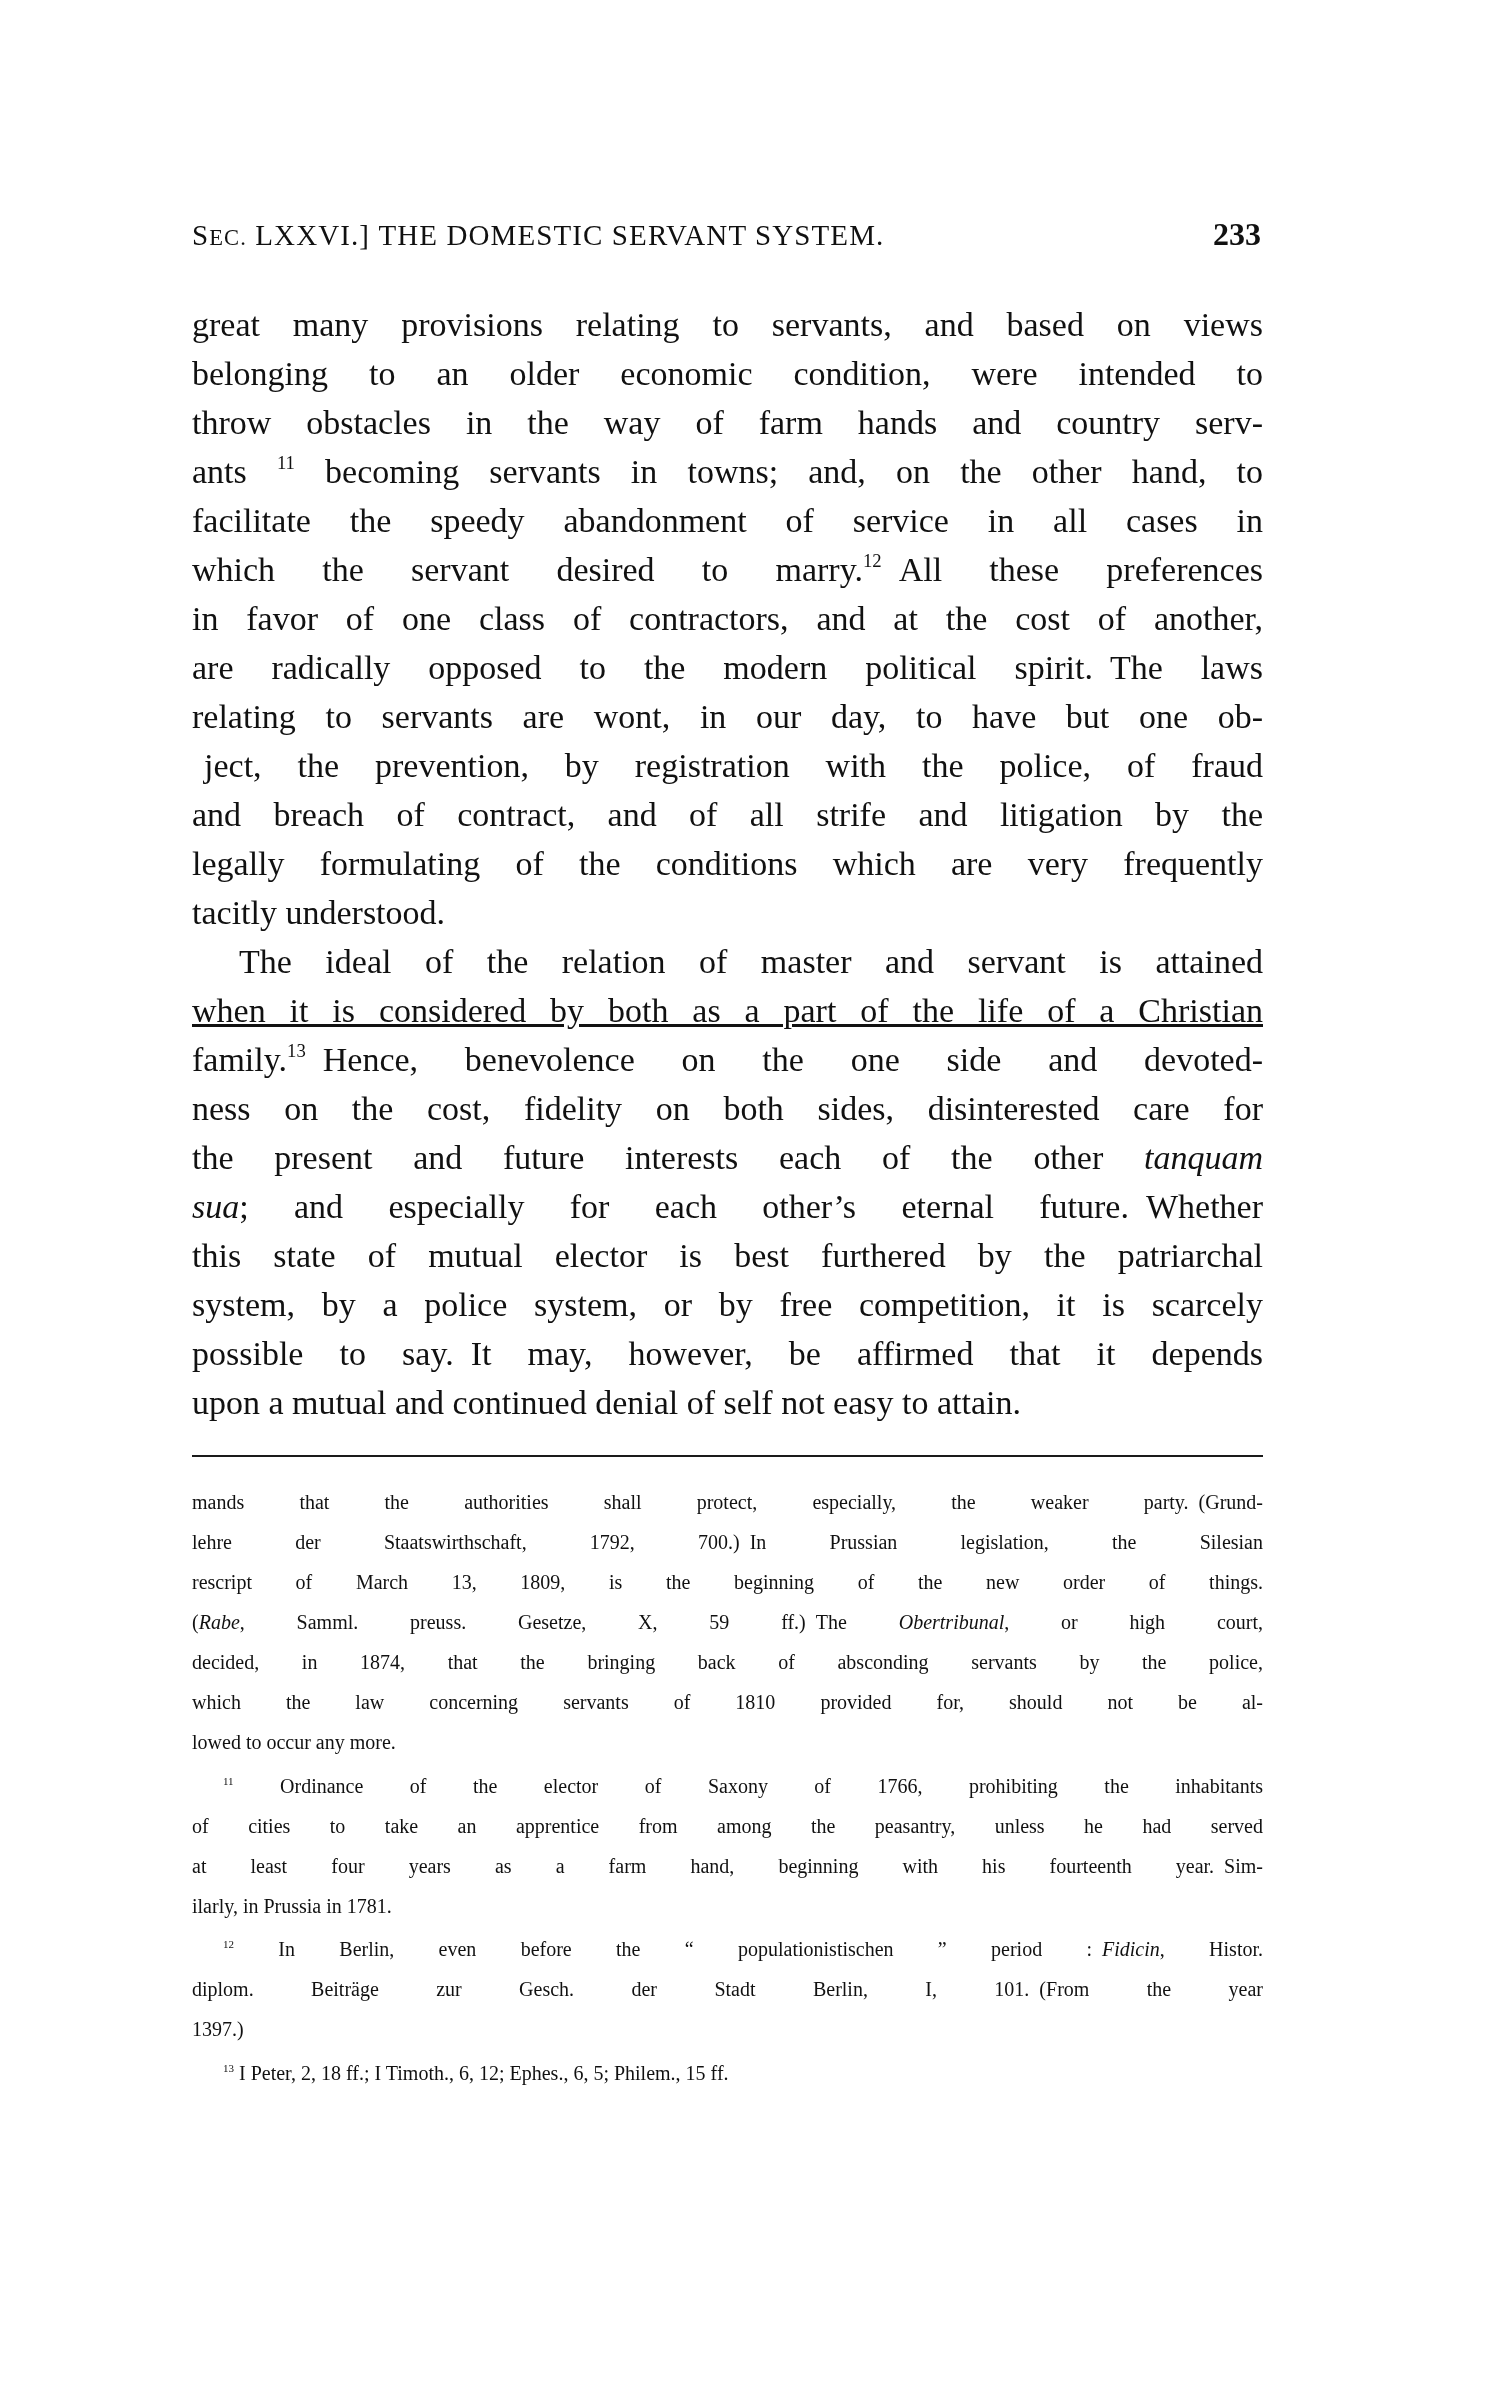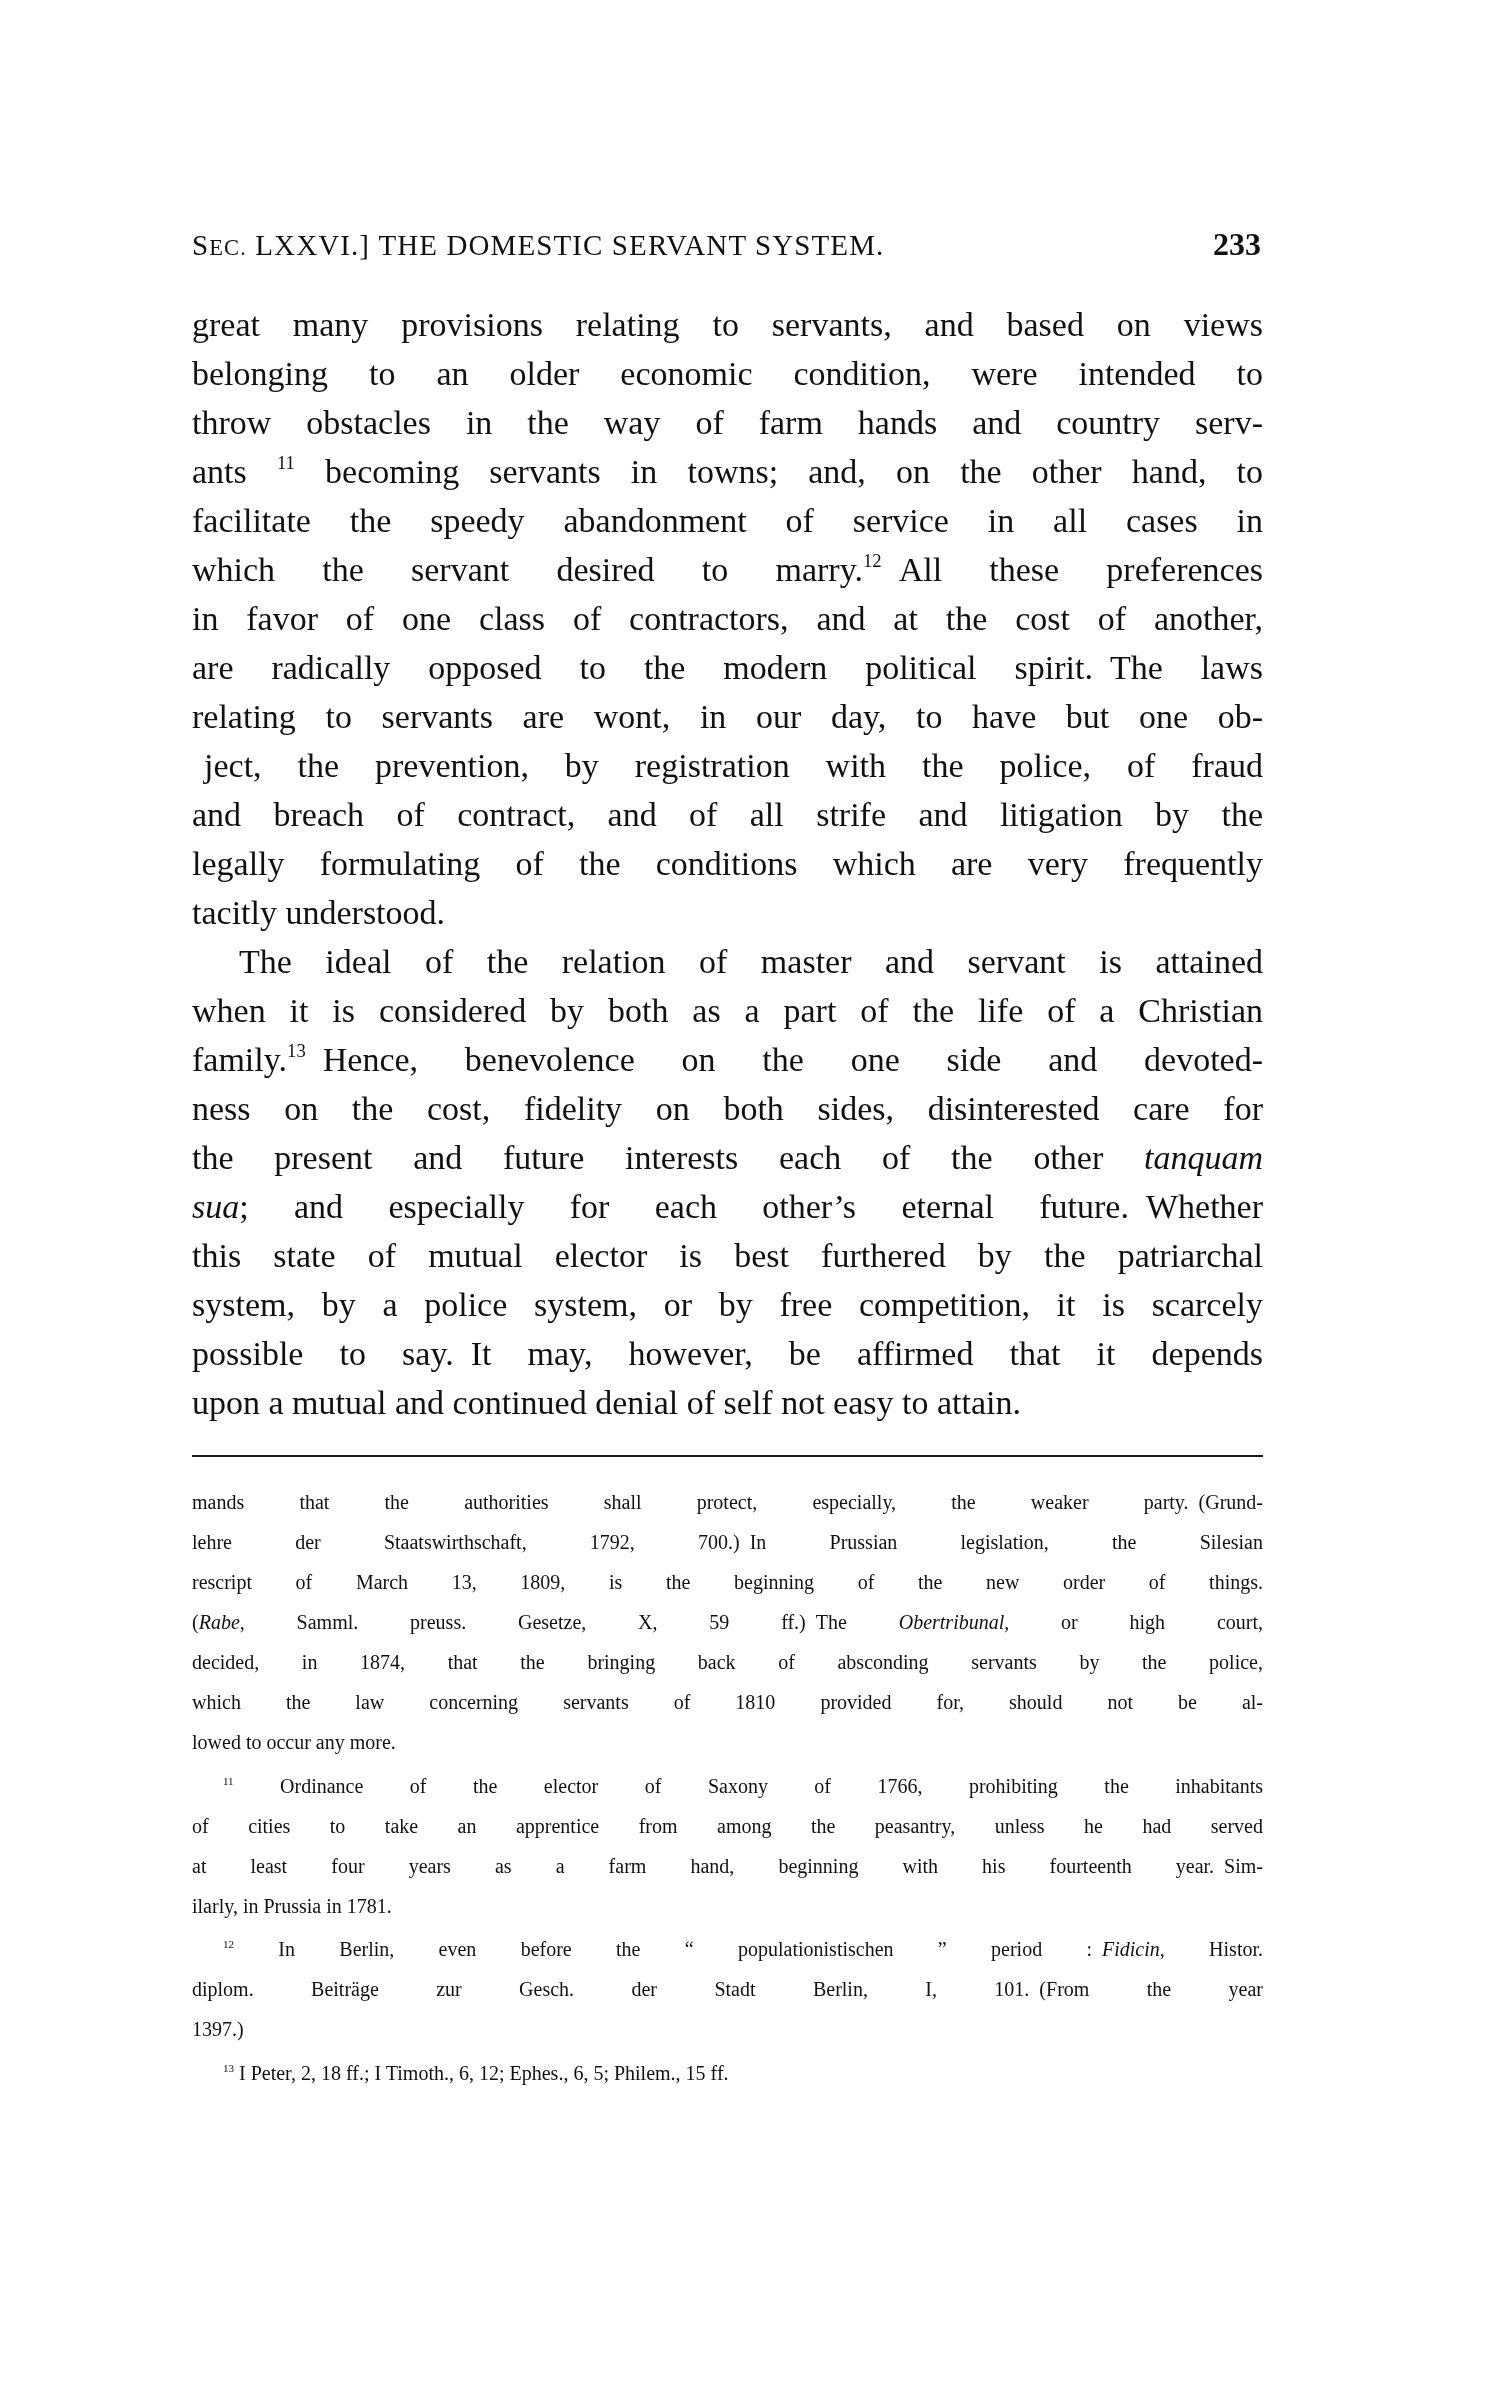--- a/index.html
+++ b/index.html
@@ -21,21 +21,21 @@
       top: 214px;
       width: 1071px;
     }
     .running-head {
       display: flex;
       justify-content: space-between;
       align-items: baseline;
       font-size: 29px;
       letter-spacing: 1.1px;
       height: 45px;
-      line-height: 61px;
+      line-height: 41px;
     }
     .running-head .sec-small {
       font-size: 22.5px;
     }
     .running-head .folio {
       font-weight: bold;
       font-size: 32px;
       letter-spacing: 0;
       padding-right: 1.9px;
     }
@@ -112,21 +112,21 @@
         <span class="line " style="text-indent: 0px;"><span>in favor of one class of contractors, and at the cost of another,</span></span>
         <span class="line " style="text-indent: 0px;"><span>are radically opposed to the modern political spirit. The laws</span></span>
         <span class="line " style="text-indent: 0px;"><span>relating to servants are wont, in our day, to have but one ob-</span></span>
         <span class="line " style="text-indent: 0px; margin-left: 12px;"><span>ject, the prevention, by registration with the police, of fraud</span></span>
         <span class="line " style="text-indent: 0px;"><span>and breach of contract, and of all strife and litigation by the</span></span>
         <span class="line " style="text-indent: 0px;"><span>legally formulating of the conditions which are very frequently</span></span>
         <span class="line last" style="text-indent: 0px;"><span>tacitly understood.</span></span>
       </p>
     <p class="indent">
         <span class="line "><span>The ideal of the relation of master and servant is attained</span></span>
-        <span class="line " style="text-indent: 0px;"><span>when it is considered by both as a part of the life of a Christian</span></span>
+        <span class="line " style="text-indent: 0px; text-decoration: underline;"><span>when it is considered by both as a part of the life of a Christian</span></span>
         <span class="line " style="text-indent: 0px;"><span>family.</span><sup class="ref">13</sup><span> Hence, benevolence on the one side and devoted-</span></span>
         <span class="line " style="text-indent: 0px;"><span>ness on the cost, fidelity on both sides, disinterested care for</span></span>
         <span class="line " style="text-indent: 0px;"><span>the present and future interests each of the other </span><em>tanquam</em></span>
         <span class="line " style="text-indent: 0px;"><em>sua</em><span>; and especially for each other’s eternal future. Whether</span></span>
         <span class="line " style="text-indent: 0px;"><span>this state of mutual elector is best furthered by the patriarchal</span></span>
         <span class="line " style="text-indent: 0px;"><span>system, by a police system, or by free competition, it is scarcely</span></span>
         <span class="line " style="text-indent: 0px;"><span>possible to say. It may, however, be affirmed that it depends</span></span>
         <span class="line last" style="text-indent: 0px;"><span>upon a mutual and continued denial of self not easy to attain.</span></span>
       </p>
   </div>

